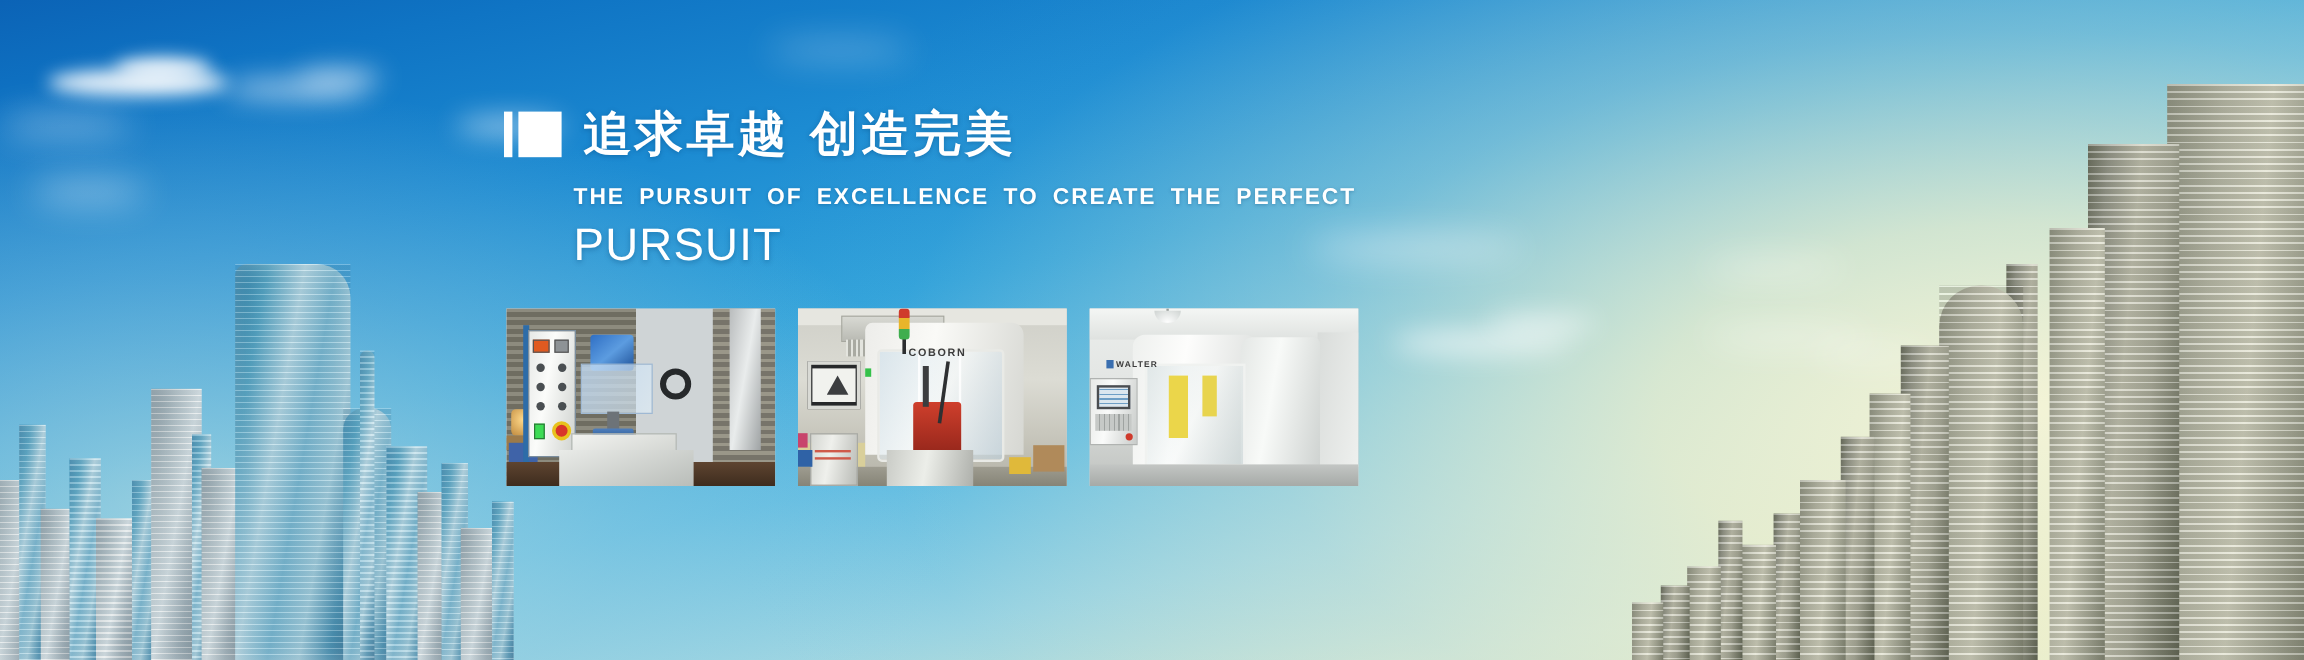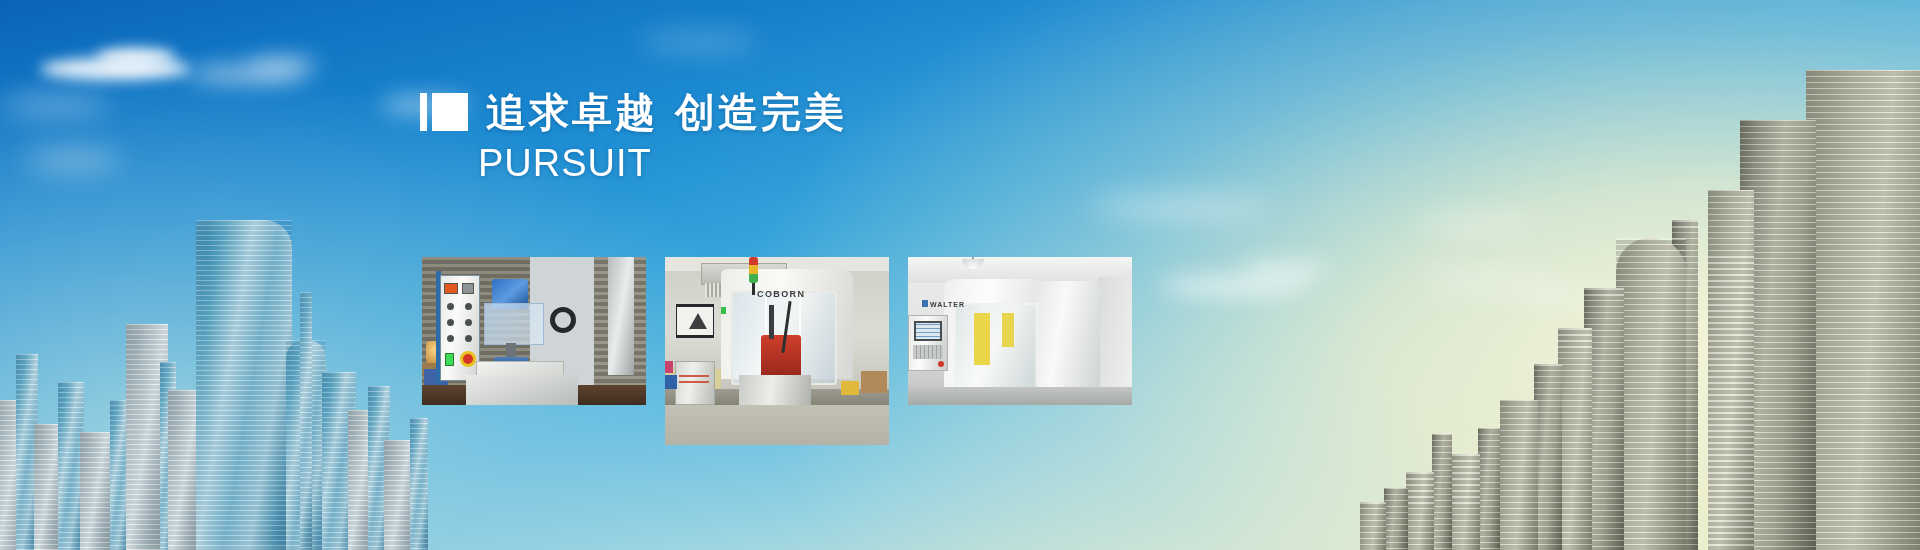--- a/index.html
+++ b/index.html
@@ -78,21 +78,21 @@
     color:#ffffff; font-size:38px; line-height:42px; font-weight:normal;
     letter-spacing:1px; white-space:nowrap;
     margin-top:6px; margin-left:58px;
     text-shadow:0 1px 4px rgba(0,60,110,0.35);
   }
 
   
   #photo-strip { position:absolute; left:422px; top:257px; display:flex; gap:19px; }
   .photo { position:relative; overflow:hidden; background:#cfd4d6; }
   .photo.p1 { width:224px; height:148px; }
-  .photo.p2 { width:224px; height:188px; }
+  .photo.p2 { width:224px; height:148px; }
   .photo.p3 { width:224px; height:148px; }
   .photo-label {
     position:absolute; color:#3c3c3c; font-size:9px; font-weight:bold;
     letter-spacing:1.4px; z-index:9;
   }
 
   
   .p1 .wall { position:absolute; left:0; top:0; width:108px; height:100%;
     background:repeating-linear-gradient(to bottom,#8d8b7e 0 3px,#6f6d61 3px 7px); }
   .p1 .wall2 { position:absolute; left:172px; top:0; width:52px; height:100%;
@@ -258,20 +258,21 @@
   <div id="headline-block">
 
     <div class="logo-row">
       <span class="logo-mark">
         <span class="logo-bar"></span>
         <span class="logo-square"></span>
       </span>
       <span class="cn-title">追求卓越  创造完美</span>
     </div>
 
+    <div class="en-line">THE PURSUIT OF EXCELLENCE TO CREATE THE PERFECT</div>
 
     <div class="en-business">PURSUIT</div>
   </div>
 
   <div id="photo-strip">
 
     <div class="photo p1">
       <div class="wall"></div>
         <div class="wall2"></div>
         <div class="doorpanel"></div>

